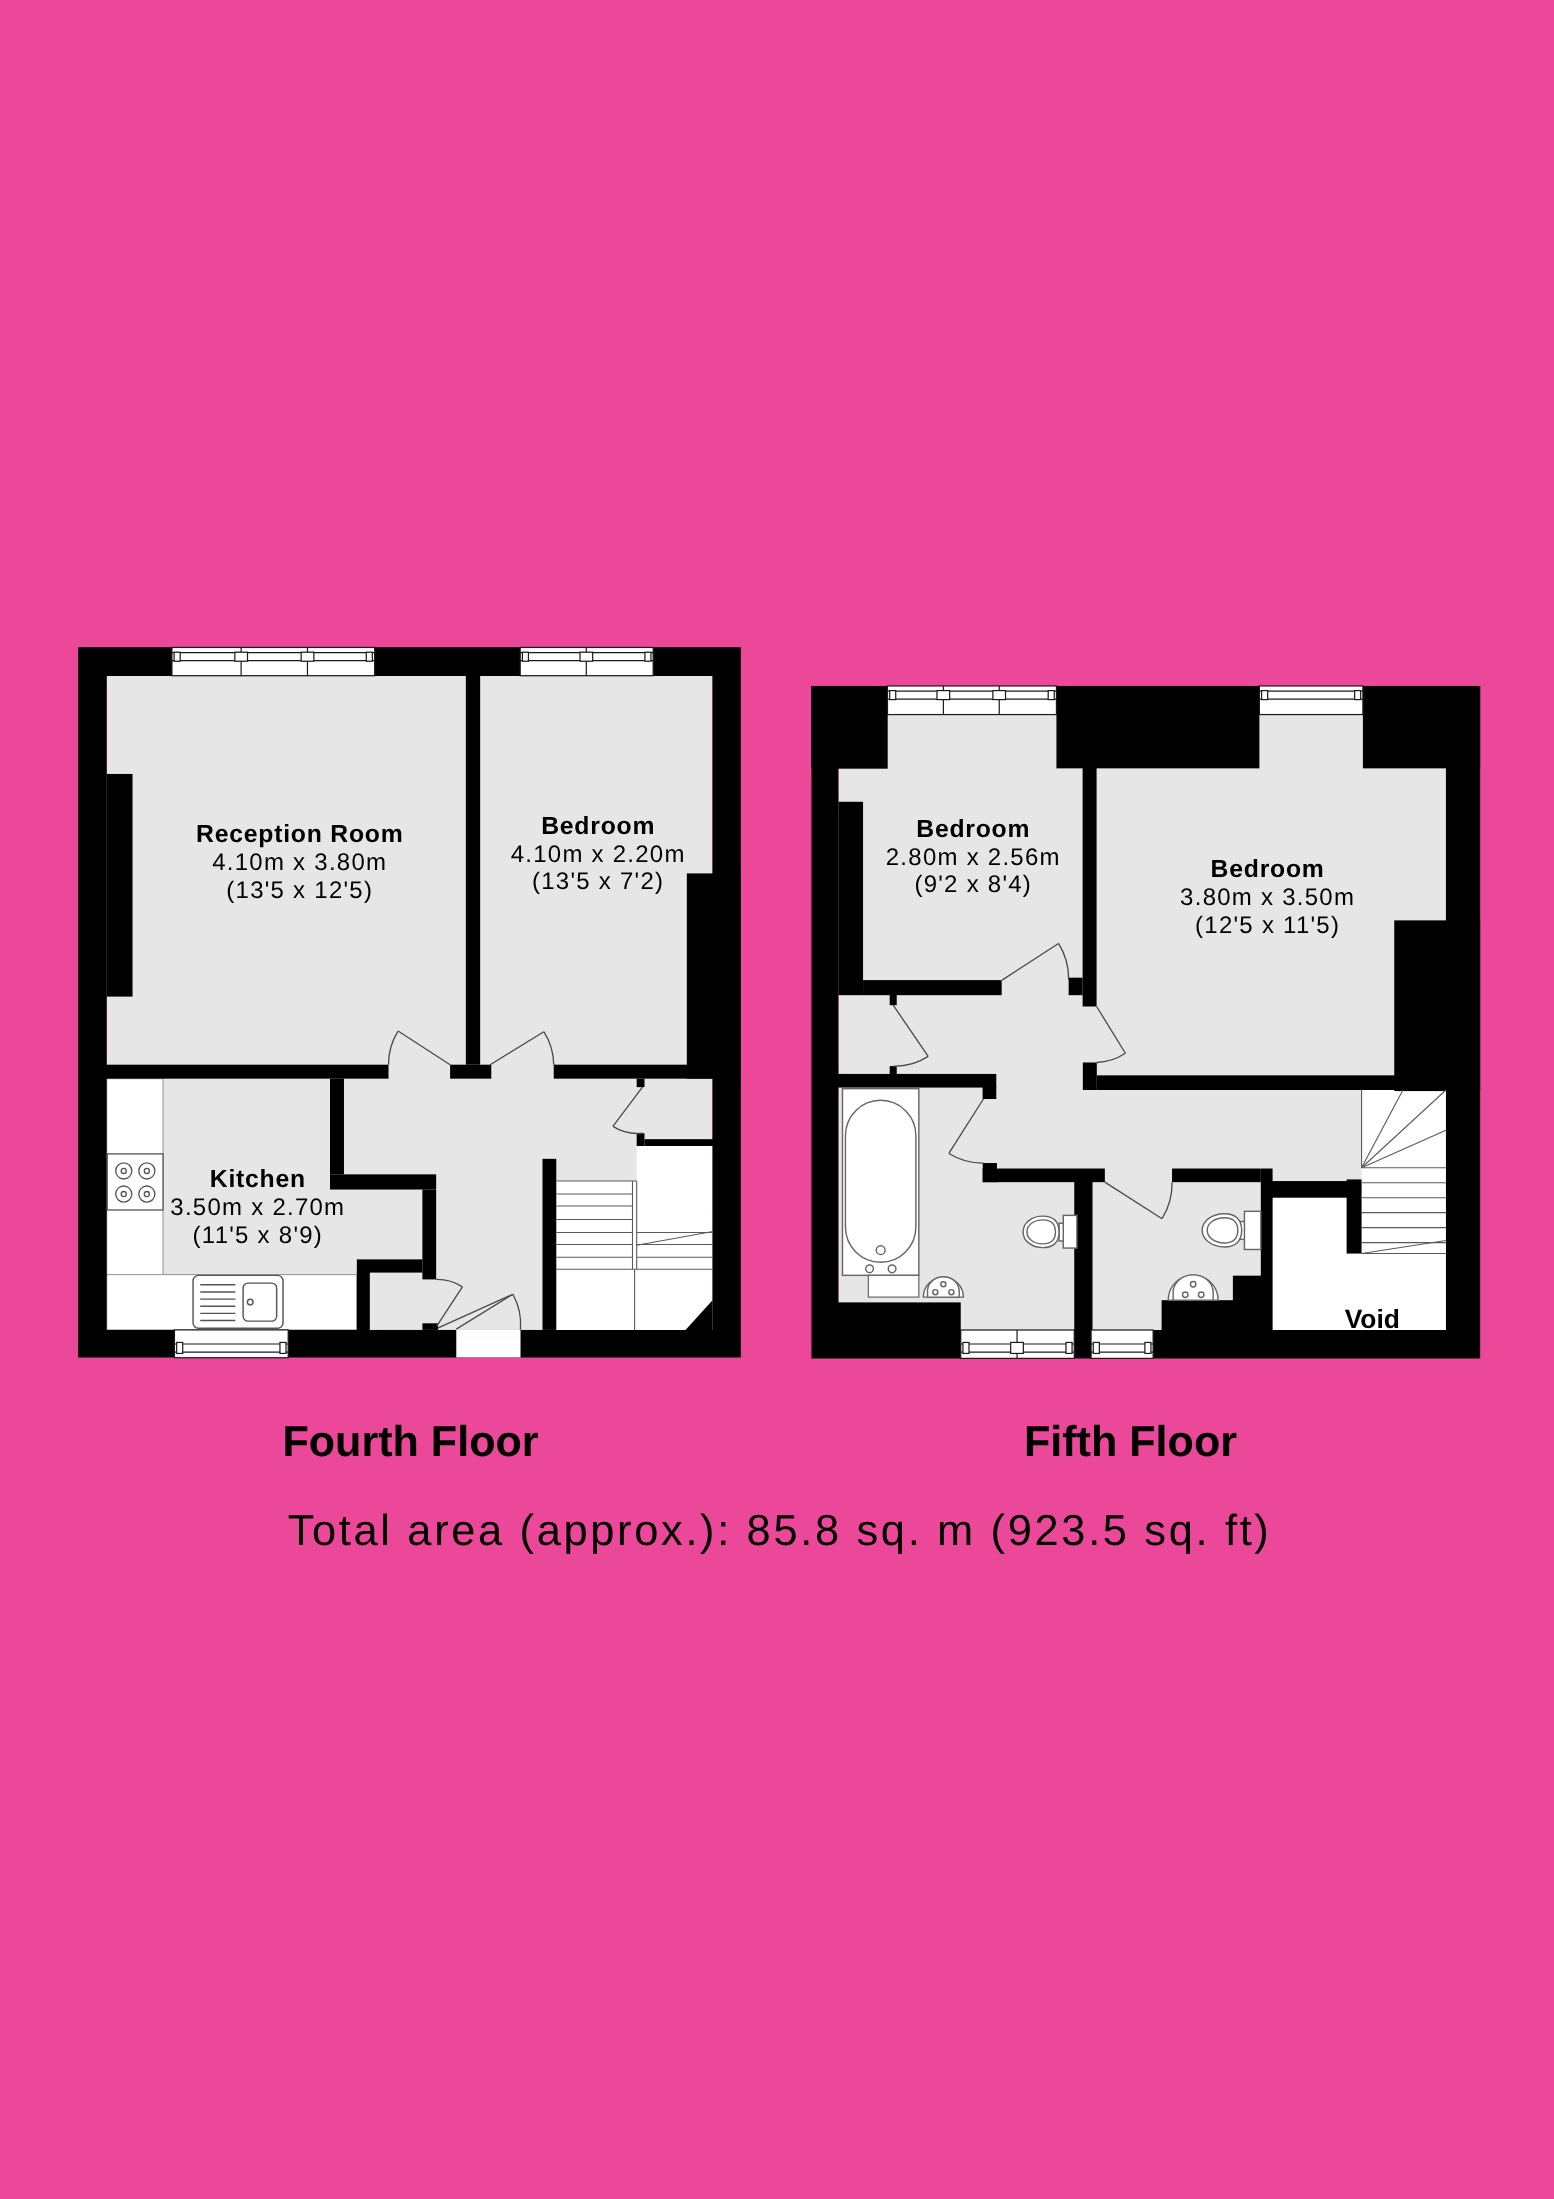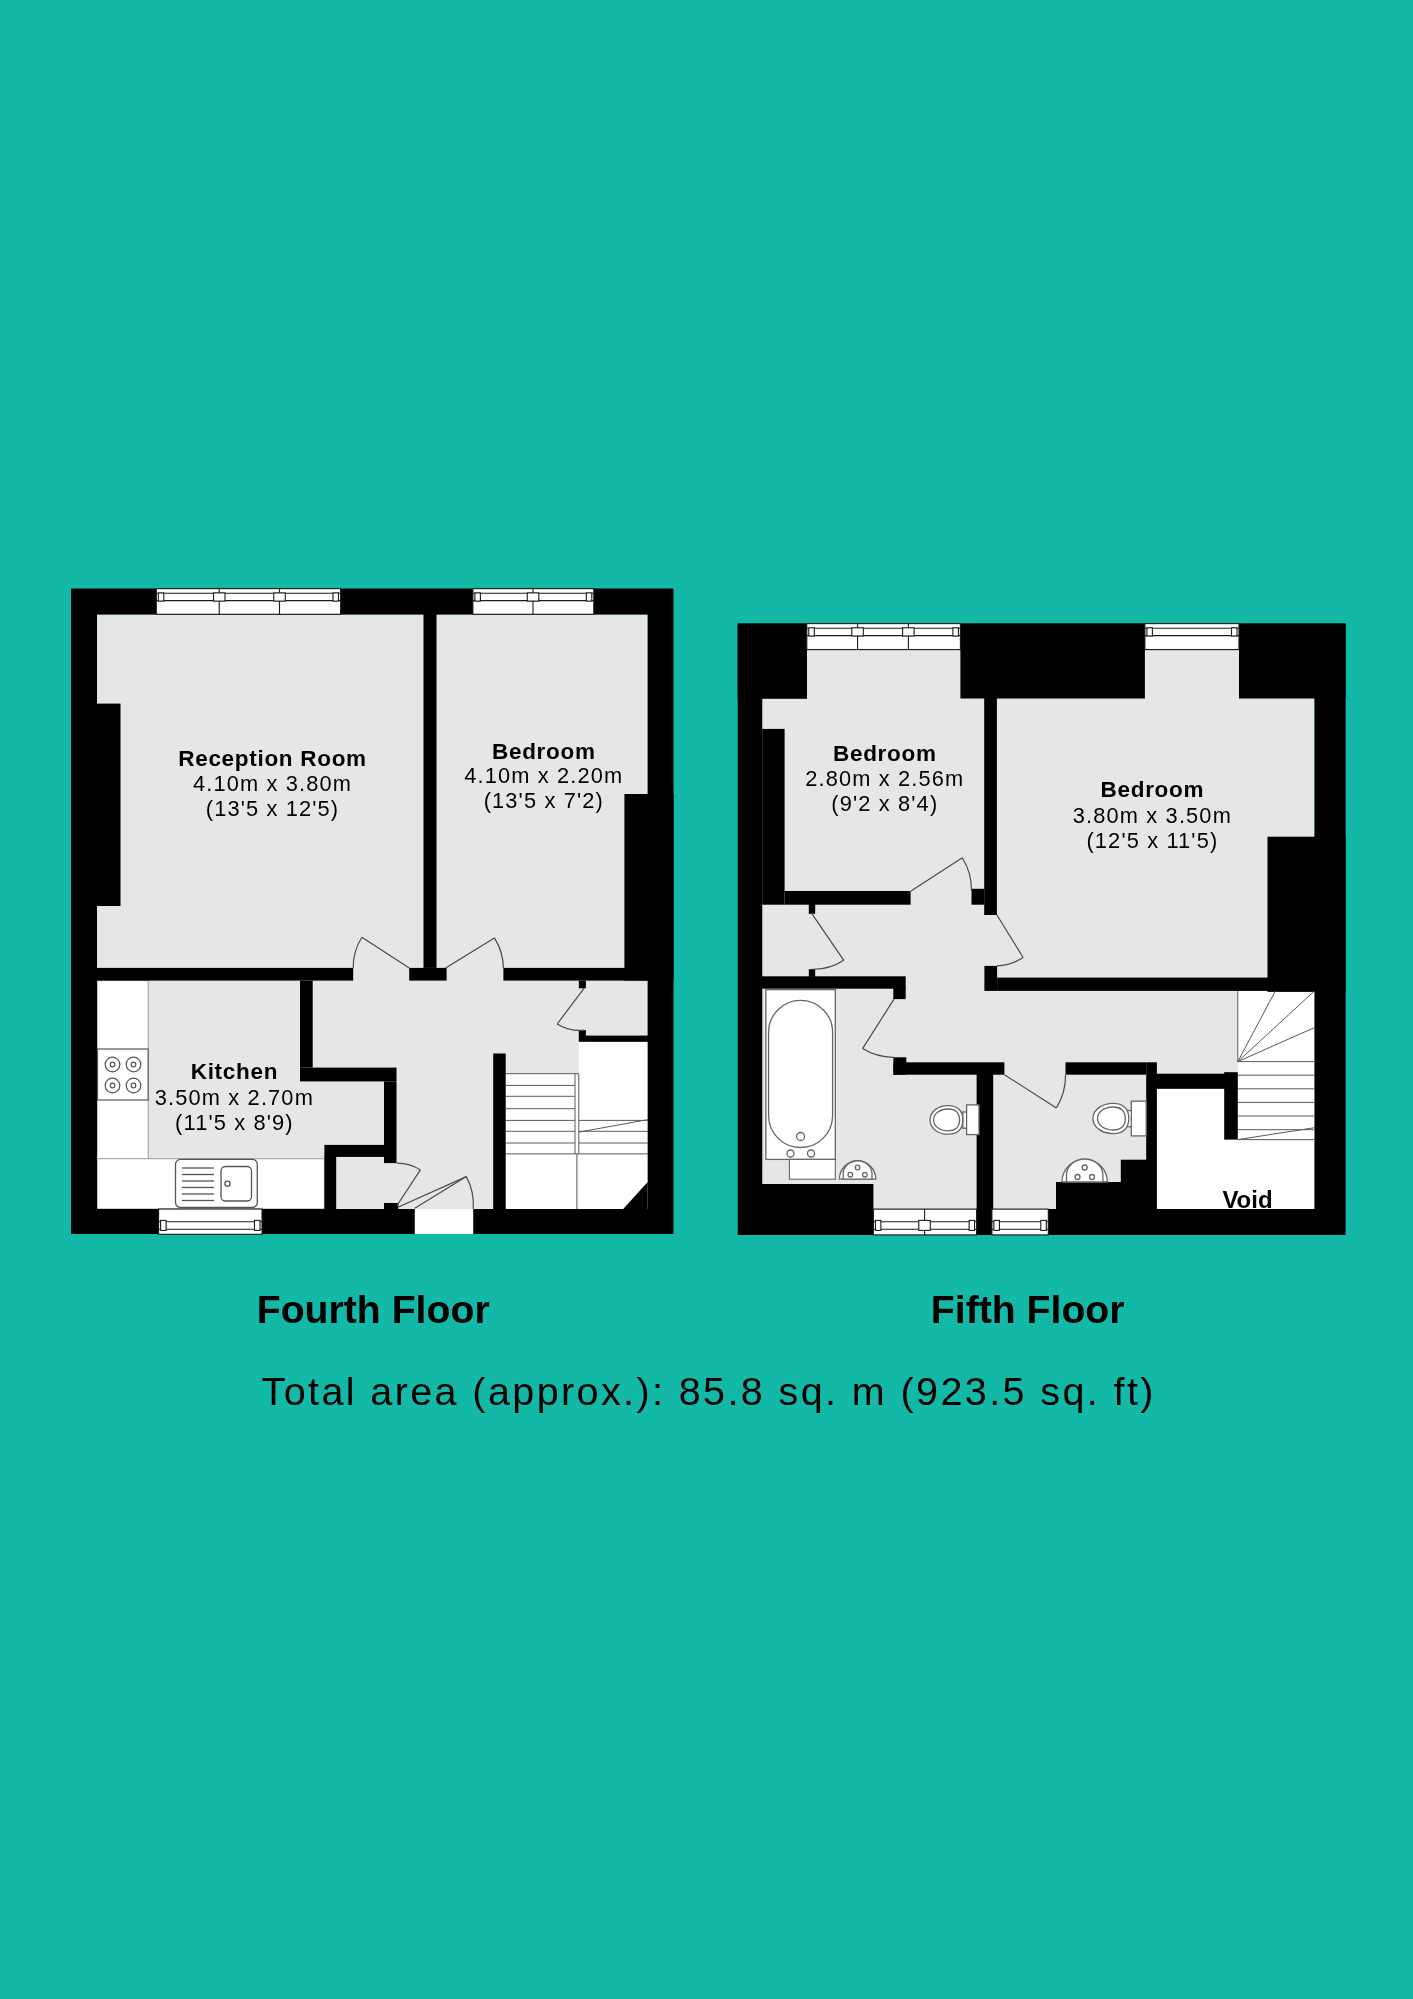--- a/index.html
+++ b/index.html
@@ -1,16 +1,16 @@
 <!DOCTYPE html>
 <html><head>
 <meta charset="utf-8">
 <style>
 html,body{margin:0;padding:0;background:#fff;-webkit-font-smoothing:antialiased;}
-.page{width:1413px;height:1999px;position:relative;background:#14b8a6;overflow:hidden;}
+.page{width:1413px;height:1999px;position:relative;background:#ec4899;overflow:hidden;}
 svg{position:absolute;top:0;left:0;}
 text{font-family:"Liberation Sans",sans-serif;fill:#000;}
 .rn{font-weight:bold;font-size:22.5px;letter-spacing:0.7px;}
 .dm{font-size:21.8px;letter-spacing:1.15px;}
 .tt{font-weight:bold;font-size:39.2px;}
 .ta{font-size:39.5px;letter-spacing:2.4px;}
 .vd{font-weight:bold;font-size:24px;}
 </style>
 </head>
 <body>

